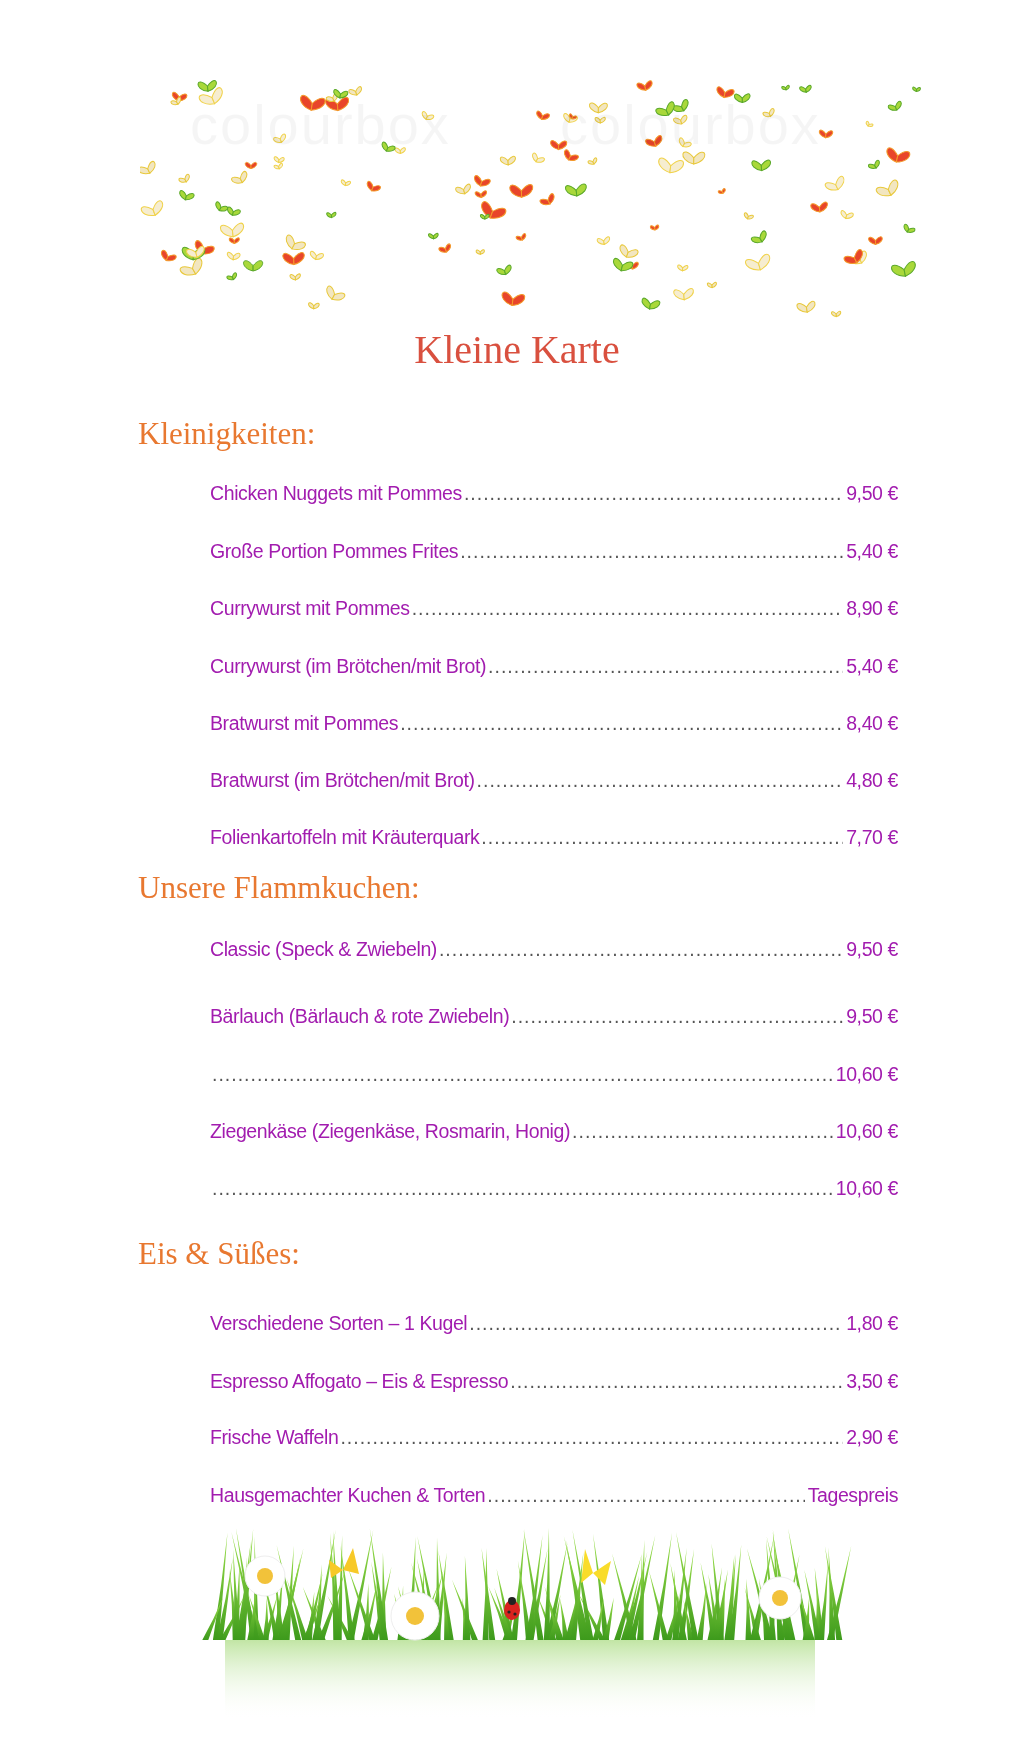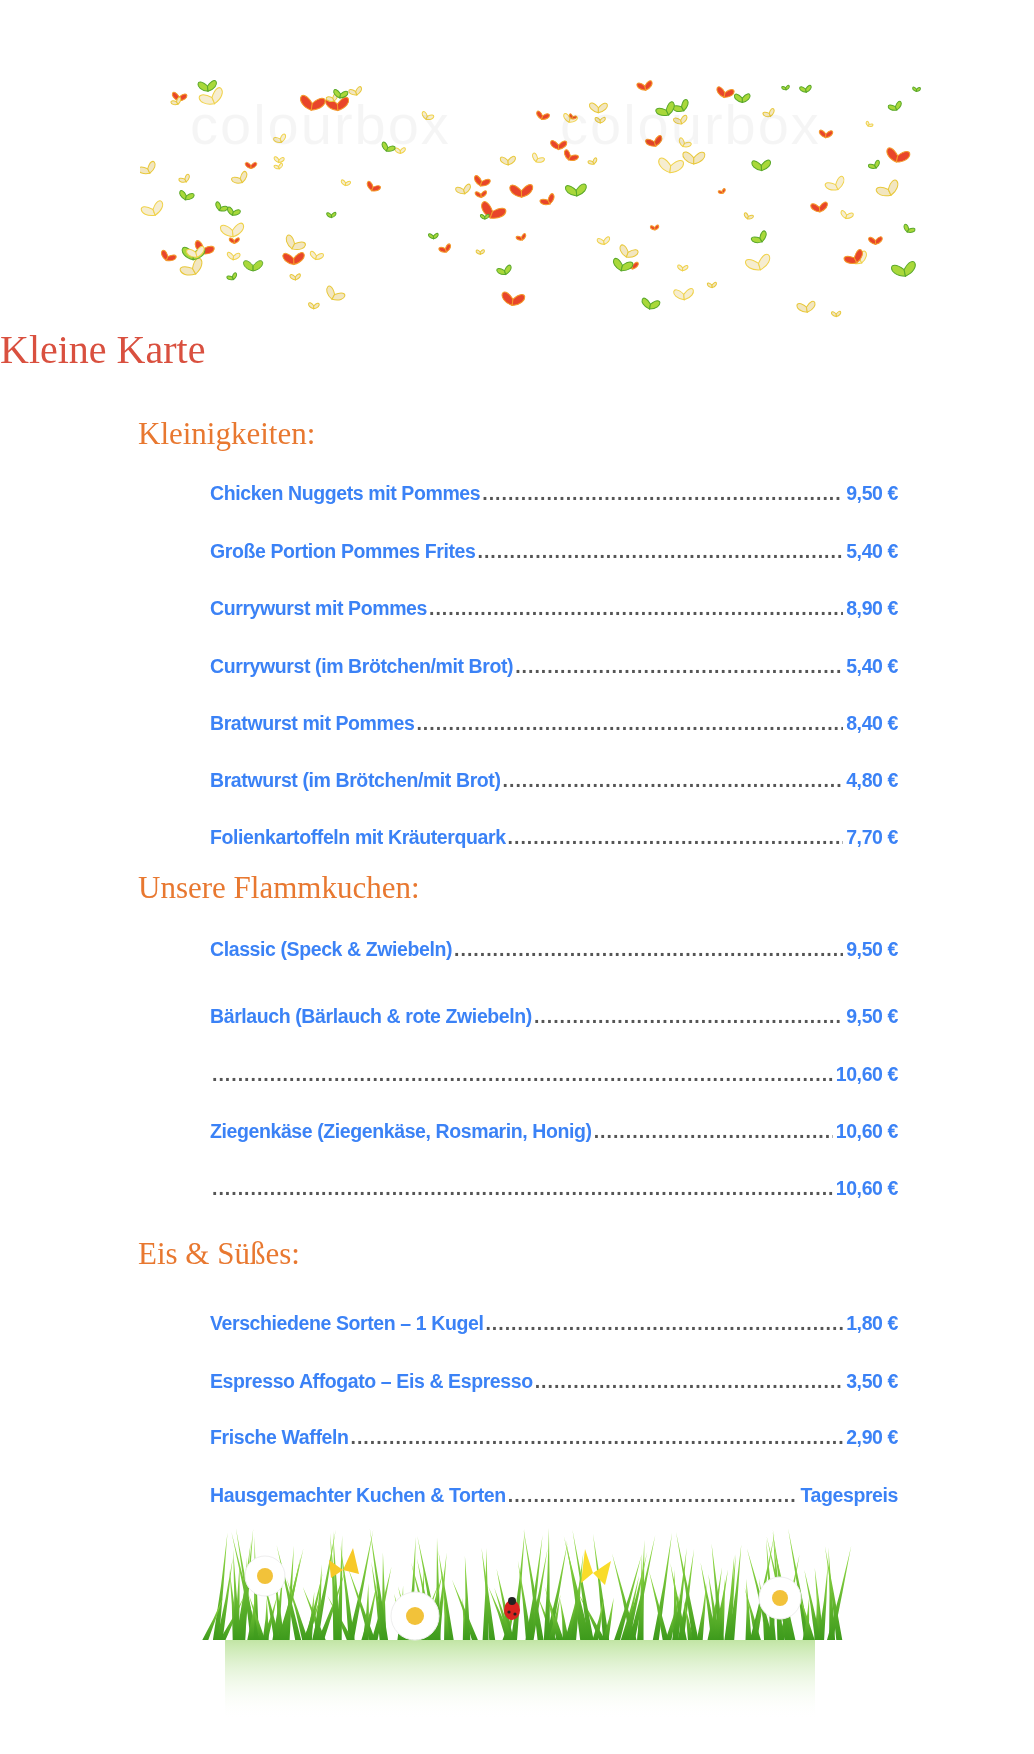--- a/index.html
+++ b/index.html
@@ -3,25 +3,25 @@
   <meta charset="utf-8">
   <style>
     html, body { margin: 0; padding: 0; background: #ffffff; }
     body { width: 1034px; height: 1754px; position: relative; overflow: hidden; font-family: "Liberation Sans", sans-serif; }
 
     
     .butterfly-band { position: absolute; left: 140px; top: 78px; width: 785px; height: 245px; }
     .butterfly-band svg { width: 100%; height: 100%; display: block; }
     .watermark { position: absolute; top: 92px; font-family: "Liberation Sans", sans-serif; font-size: 56px; color: #000; opacity: 0.035; letter-spacing: 2px; pointer-events: none; }
 
-    .title { position: absolute; left: 0; width: 1034px; top: 326px; text-align: left; font-family: "Liberation Serif", serif; font-size: 40px; color: #d9503f; line-height: 48px; }
+    .title { position: absolute; left: 0; width: 1034px; top: 326px; text-align: center; font-family: "Liberation Serif", serif; font-size: 40px; color: #d9503f; line-height: 48px; }
 
     .section-heading { position: absolute; left: 138px; font-family: "Liberation Serif", serif; font-size: 31px; color: #e87830; line-height: 36px; }
 
-    .row { position: absolute; left: 210px; width: 688px; display: flex; align-items: baseline; font-family: "Liberation Sans", sans-serif; font-weight: bold; font-size: 19.5px; color: #3b82f6; line-height: 24px; white-space: nowrap; letter-spacing: -0.4px; }
+    .row { position: absolute; left: 210px; width: 688px; display: flex; align-items: baseline; font-family: "Liberation Sans", sans-serif; font-weight: normal; font-size: 19.5px; color: #a21caf; line-height: 24px; white-space: nowrap; letter-spacing: -0.4px; }
     .row .name { flex: 0 0 auto; }
     .row .dots { flex: 1 1 auto; overflow: hidden; margin: 0 3px 0 2px; color: #555; letter-spacing: 1px; }
     .row .dots::before { content: "........................................................................................................................................................"; }
     .row .price { flex: 0 0 auto; text-align: right; }
 
     
     .grass { position: absolute; left: 165px; top: 1528px; width: 720px; height: 200px; }
     .grass svg { width: 100%; height: 100%; display: block; }
   </style>
 </head>

